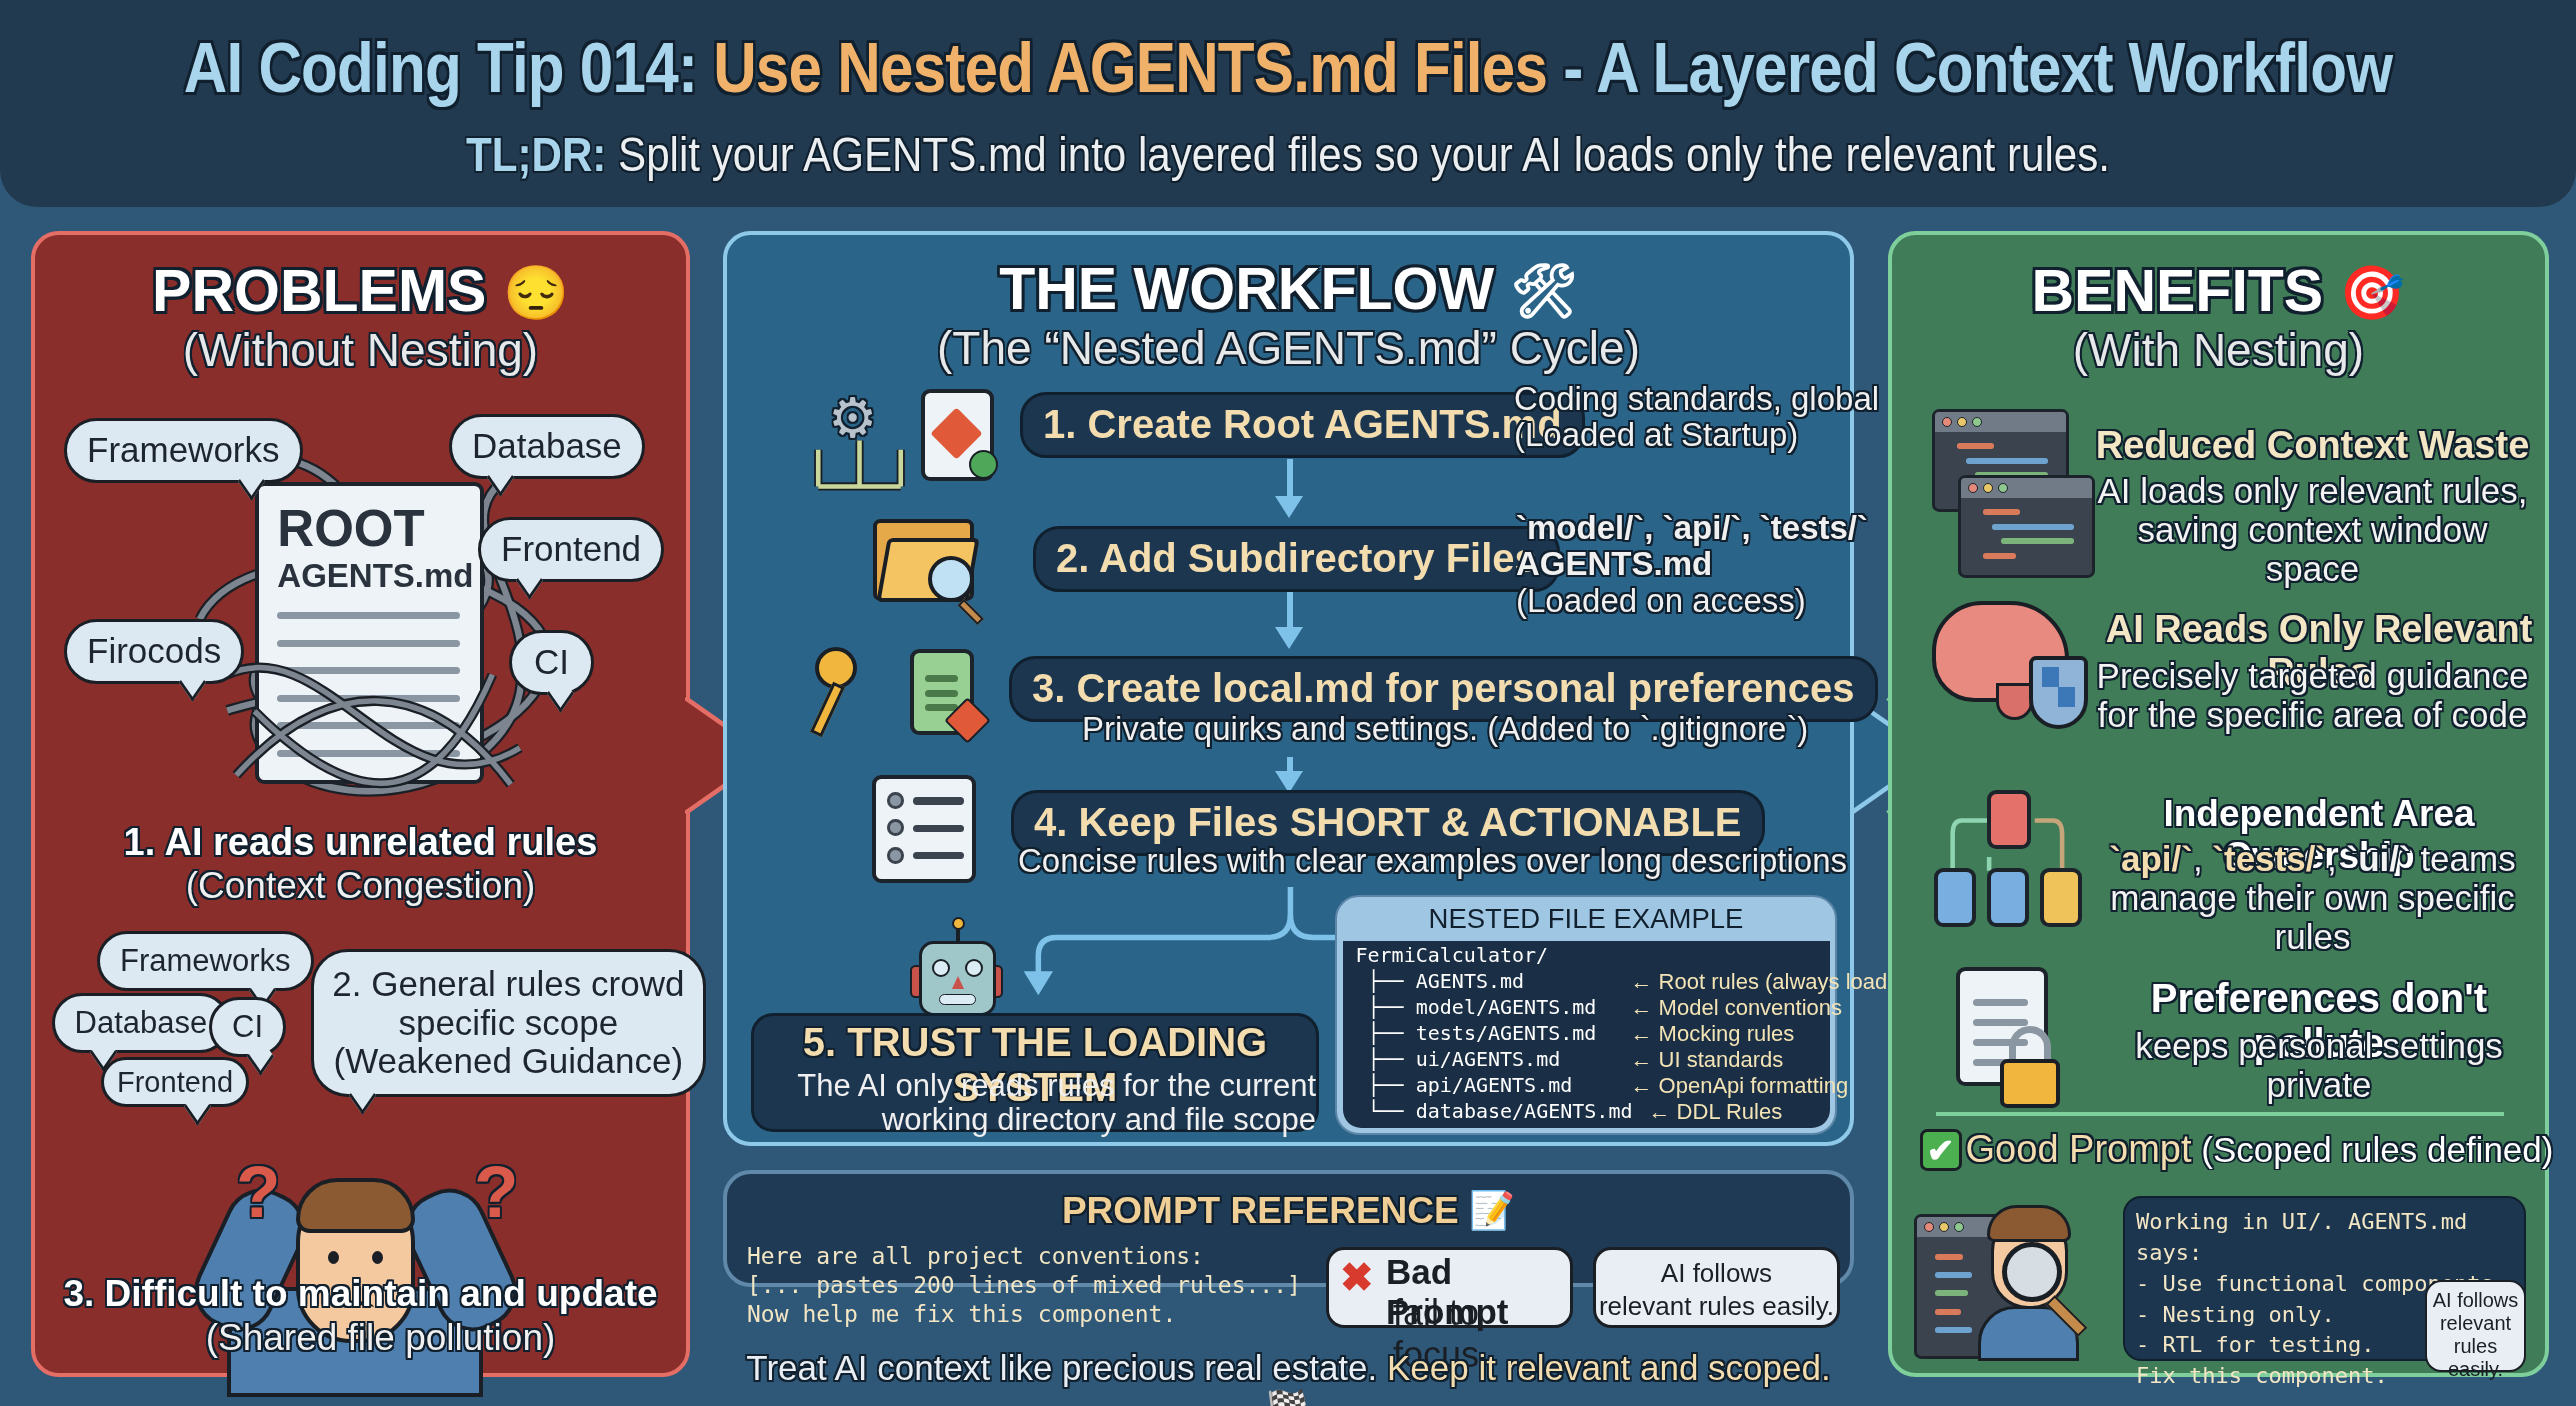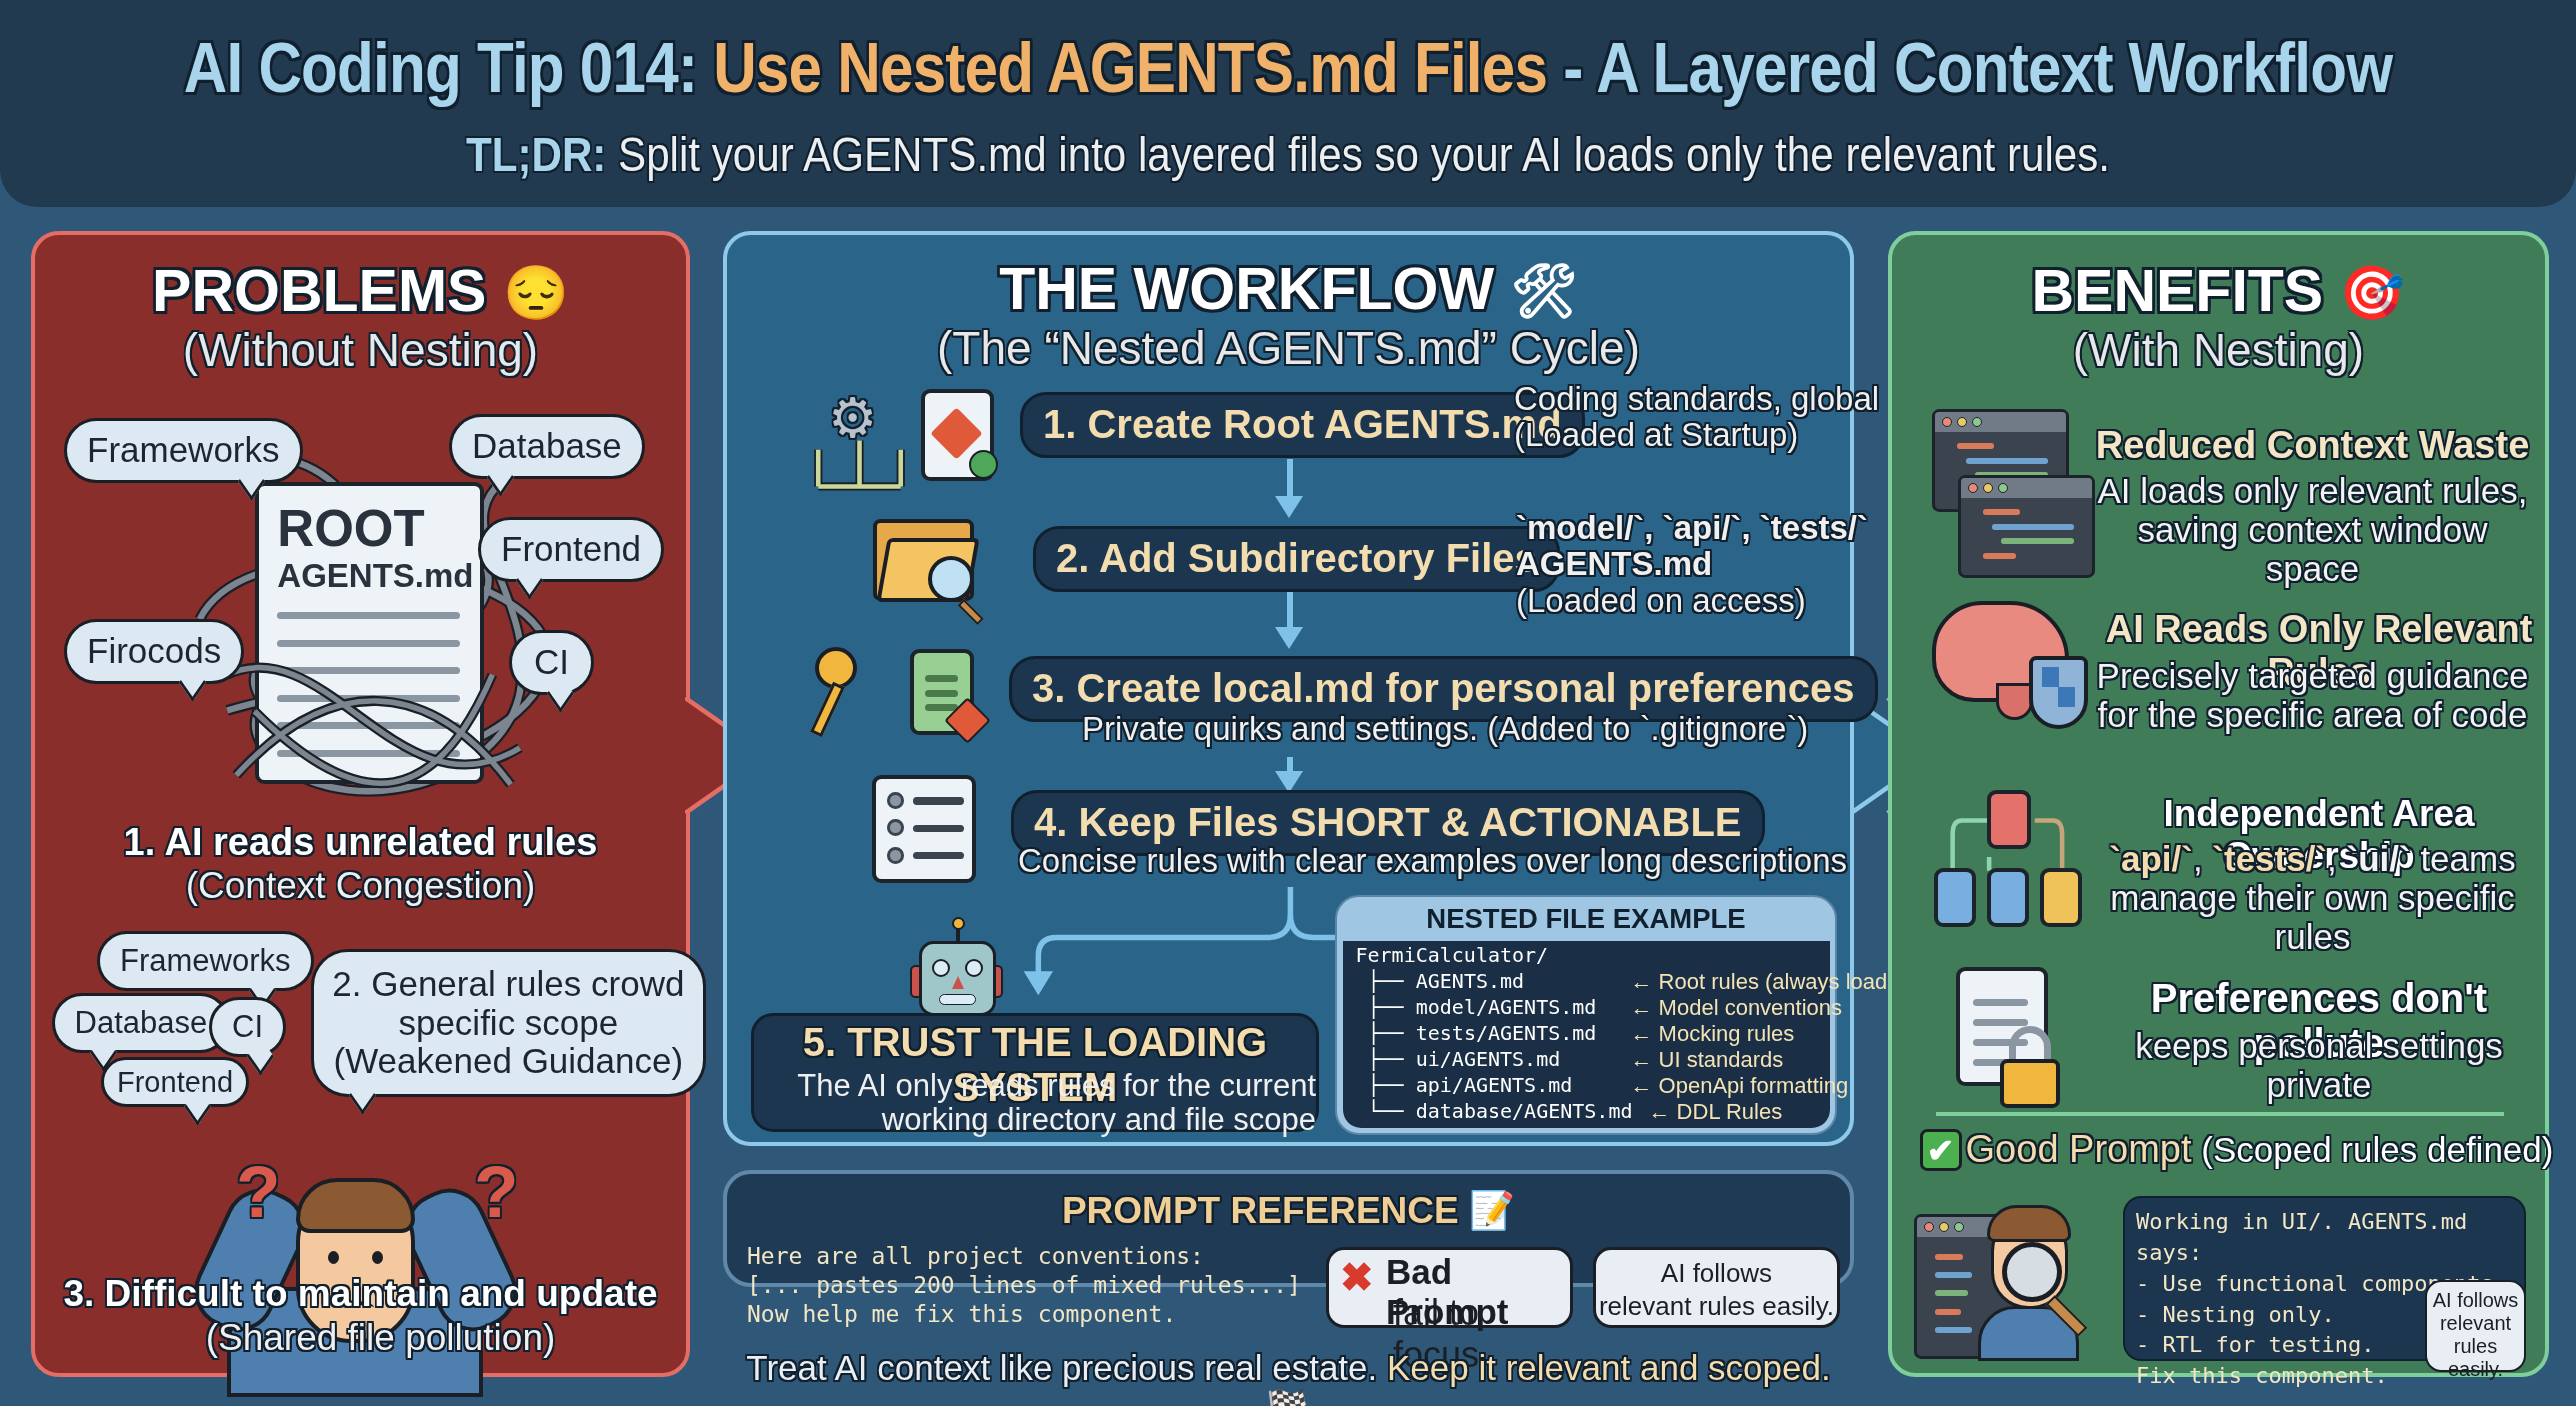--- a/index.html
+++ b/index.html
@@ -68,21 +68,21 @@
   }
   .side-note { position: absolute; font-size: 33px; color: #f0f0f0; line-height: 1.1; white-space: nowrap; }
   .arrow-v { position: absolute; width: 5.5px; background: #7ec2ea; }
   .arrow-head { position: absolute; width: 0; height: 0; border-left: 14.6px solid transparent; border-right: 14.6px solid transparent; border-top: 22px solid #7ec2ea; }
 
   
   #nested {
     position: absolute; left: 1335px; top: 895px; width: 502px; height: 240px;
     background: #9fc6e2; border-radius: 24px; border: 2.7px solid #5b86a8;
   }
-  #nested-title { position: absolute; top: 5.5px; width: 100%; text-align: center; color: #10202e; font-weight: bold; font-size: 27.5px; }
+  #nested-title { position: absolute; top: 5.5px; width: 100%; text-align: center; color: #10202e; font-weight: normal; font-size: 27.5px; }
   #nested-body {
     position: absolute; left: 5.5px; top: 44px; right: 5.5px; bottom: 5.5px; background: #1a2f45;
     border-radius: 0 0 18.3px 18.3px; padding: 2px 13px; font-family: "DejaVu Sans Mono", monospace; font-size: 20px; color: #fff;
   }
   .tree-row { height: 26px; white-space: nowrap; position: relative; }
   .tree-row .cm { position: absolute; font-family: "Liberation Sans", sans-serif; color: #f3e3b5; font-size: 22px; }
 
   .mono { font-family: "DejaVu Sans Mono", monospace; }
 
   

